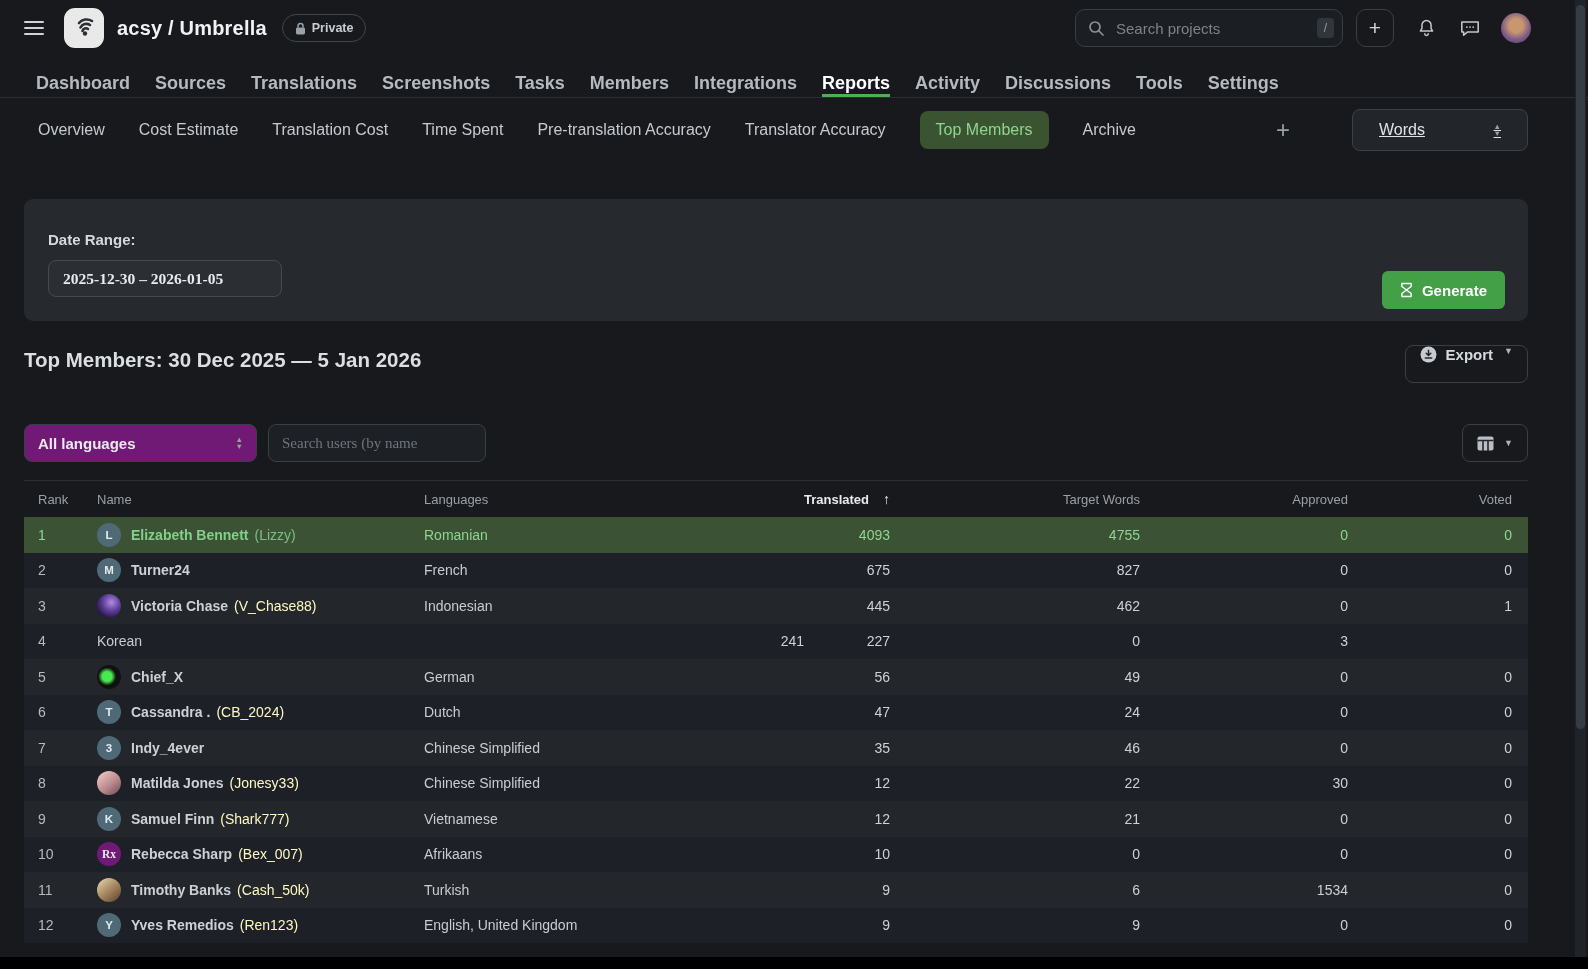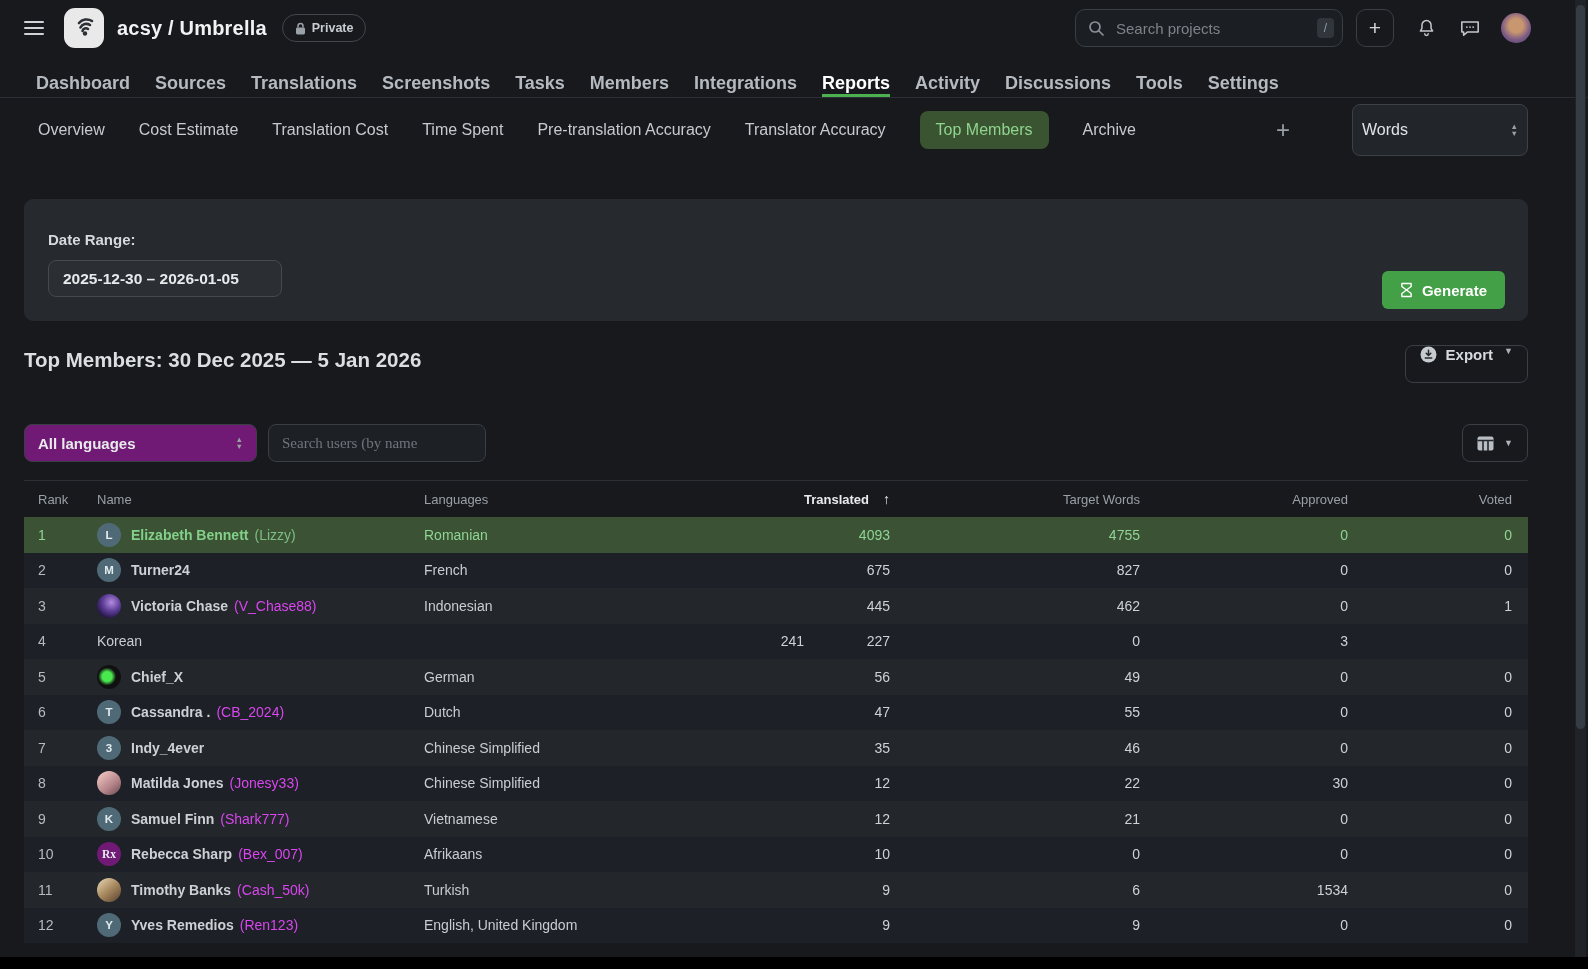--- a/index.html
+++ b/index.html
@@ -26,26 +26,26 @@
   .user-avatar{width:30px;height:30px;border-radius:50%;margin-left:20px;cursor:pointer;}
   
   .main-nav{position:absolute;top:56px;left:0;right:0;height:42px;display:flex;align-items:stretch;gap:25px;padding:0 36px;border-bottom:1px solid #2b2f35;box-sizing:border-box;}
   .main-nav .tab{display:flex;align-items:flex-end;font-size:18px;font-weight:700;color:#b4bac0;cursor:pointer;border-bottom:3px solid transparent;padding-top:3px;box-sizing:border-box;}
   .main-nav .tab.active{color:#ffffff;border-bottom-color:#4caf50;}
   
   .report-nav{position:absolute;top:98px;left:0;right:0;height:64px;display:flex;align-items:center;gap:34px;padding:0 60px 0 38px;box-sizing:border-box;}
   .report-nav .rtab{font-size:16px;color:#c6cacf;cursor:pointer;white-space:nowrap;}
   .report-nav .rtab.active{background:#3a5431;color:#8fd48f;padding:10px 16px;border-radius:8px;}
   .add-tab{margin-left:auto;background:none;border:none;color:#9aa0a6;font-size:24px;line-height:24px;cursor:pointer;padding:0 4px;font-family:inherit;}
-  .unit-select{width:176px;height:52px;margin-left:24px;border:1px solid #3c4147;border-radius:8px;background:#22262b;display:flex;align-items:center;padding:0 9px;box-sizing:border-box;font-size:16px;color:#e1e4e7;cursor:pointer;}
+  .unit-select{width:176px;height:42px;margin-left:24px;border:1px solid #3c4147;border-radius:8px;background:#22262b;display:flex;align-items:center;padding:0 26px;box-sizing:border-box;font-size:16px;color:#e1e4e7;cursor:pointer;text-decoration:underline;}
   .updown{margin-left:auto;display:flex;flex-direction:column;color:#9aa0a6;font-size:7.5px;line-height:7px;letter-spacing:0;}
   
   .panel{position:absolute;left:24px;right:60px;top:199px;height:122px;background:#26292e;border-radius:9px;}
   .panel-label{position:absolute;left:24px;top:32px;font-size:15px;font-weight:700;color:#d6d9dd;}
-  .date-input{position:absolute;left:24px;top:61px;width:234px;height:37px;background:#2b2f34;border:1px solid #464a50;border-radius:8px;color:#e8eaec;font-size:15.5px;font-weight:600;padding:0 14px;box-sizing:border-box;font-family:Liberation Sans, sans-serif;outline:none;}
+  .date-input{position:absolute;left:24px;top:61px;width:234px;height:37px;background:#2b2f34;border:1px solid #464a50;border-radius:8px;color:#e8eaec;font-size:15.5px;font-weight:600;padding:0 14px;box-sizing:border-box;font-family:Liberation Serif, serif;outline:none;}
   .generate-btn{position:absolute;right:23px;top:72px;height:38px;background:#43a047;border:none;border-radius:6px;color:#ffffff;font-size:15px;font-weight:700;display:flex;align-items:center;gap:9px;padding:0 18px;cursor:pointer;font-family:inherit;}
   
   .report-title{position:absolute;left:24px;top:348px;font-size:20.5px;font-weight:600;color:#dcdfe2;}
   .export-btn{position:absolute;right:60px;top:345px;height:38px;border:1px solid #3a3f46;border-radius:8px;background:transparent;color:#d6d9dd;font-size:15px;font-weight:600;display:flex;gap:9px;padding:0 14px;cursor:pointer;font-family:inherit;}
   .caret{font-size:9px;color:#aeb3b9;margin-left:2px;}
   
   .lang-select{position:absolute;left:24px;top:424px;width:233px;height:38px;border:1px solid #3a3f46;border-radius:8px;background:#701a75;display:flex;align-items:center;padding:0 13px;box-sizing:border-box;font-size:15px;font-weight:600;color:#e8eaec;cursor:pointer;}
   .user-search{position:absolute;left:268px;top:424px;width:218px;height:38px;border:1px solid #3a3f46;border-radius:8px;background:#1d2025;color:#d2d6da;font-size:15px;padding:0 13px;box-sizing:border-box;font-family:Liberation Serif, serif;outline:none;}
   .user-search::placeholder{color:#6f757c;}
   .columns-btn{position:absolute;right:60px;top:424px;width:66px;height:38px;border:1px solid #3a3f46;border-radius:8px;background:transparent;display:flex;align-items:center;justify-content:center;gap:8px;cursor:pointer;padding:0;}
@@ -57,21 +57,21 @@
   .thead .hc-num{text-align:right;}
   .hc-translated{display:flex;justify-content:space-between;align-items:center;gap:5px;color:#e8eaed;font-weight:600;cursor:pointer;}
   .sort-arrow{font-size:14px;color:#e8eaed;}
   .trow{height:35.5px;font-size:14px;cursor:pointer;background:#1d2026;}
   .trow.alt{background:#23262b;}
   .trow.highlight{background:#3b5334;}
   .c-rank{padding-left:14px;color:#b6bbc1;}
   .c-name{display:flex;align-items:center;gap:10px;overflow:hidden;white-space:nowrap;}
   .avatar{width:24px;height:24px;border-radius:50%;flex:0 0 24px;display:flex;align-items:center;justify-content:center;font-size:11.5px;font-weight:600;color:#e3ecef;}
   .mname{color:#cdd1d5;font-weight:600;}
-  .muser{color:#d946ef;margin-left:-4px;}
+  .muser{color:#fef9c3;margin-left:-4px;}
   .c-lang{color:#c9cdd2;}
   .c-num{text-align:right;color:#ced2d6;}
   .trow.highlight .c-rank,.trow.highlight .c-num,.trow.highlight .c-lang{color:#8ed495;}
   .trow.highlight .mname{color:#83d08a;}
   .trow.highlight .muser{color:#7dbd85;}
   
   .scroll-track{position:absolute;right:2px;top:0;width:11px;height:957px;background:#202328;}
   .scroll-thumb{position:absolute;left:1px;top:5px;width:9px;height:724px;background:#363c43;border-radius:5px;cursor:pointer;}
   .bottom-bar{position:absolute;left:0;right:0;bottom:0;height:12px;background:#000000;}
   svg{display:block;}
@@ -337,21 +337,21 @@
     <div class="c-rank">6</div>
     <div class="c-name">
       <span class="avatar" style="background: rgb(79, 106, 118);">
             <span>T</span>
           </span>
       <span class="mname">Cassandra .</span>
       <span class="muser">(CB_2024)</span>
     </div>
     <div class="c-lang">Dutch</div>
     <div class="c-num">47</div>
-    <div class="c-num">55</div>
+    <div class="c-num">24</div>
     <div class="c-num">0</div>
     <div class="c-num">0</div>
   </div>
 
   <div class="trow alt">
     <div class="c-rank">7</div>
     <div class="c-name">
       <span class="avatar" style="background: rgb(79, 106, 118);">
             <span>3</span>
           </span>

